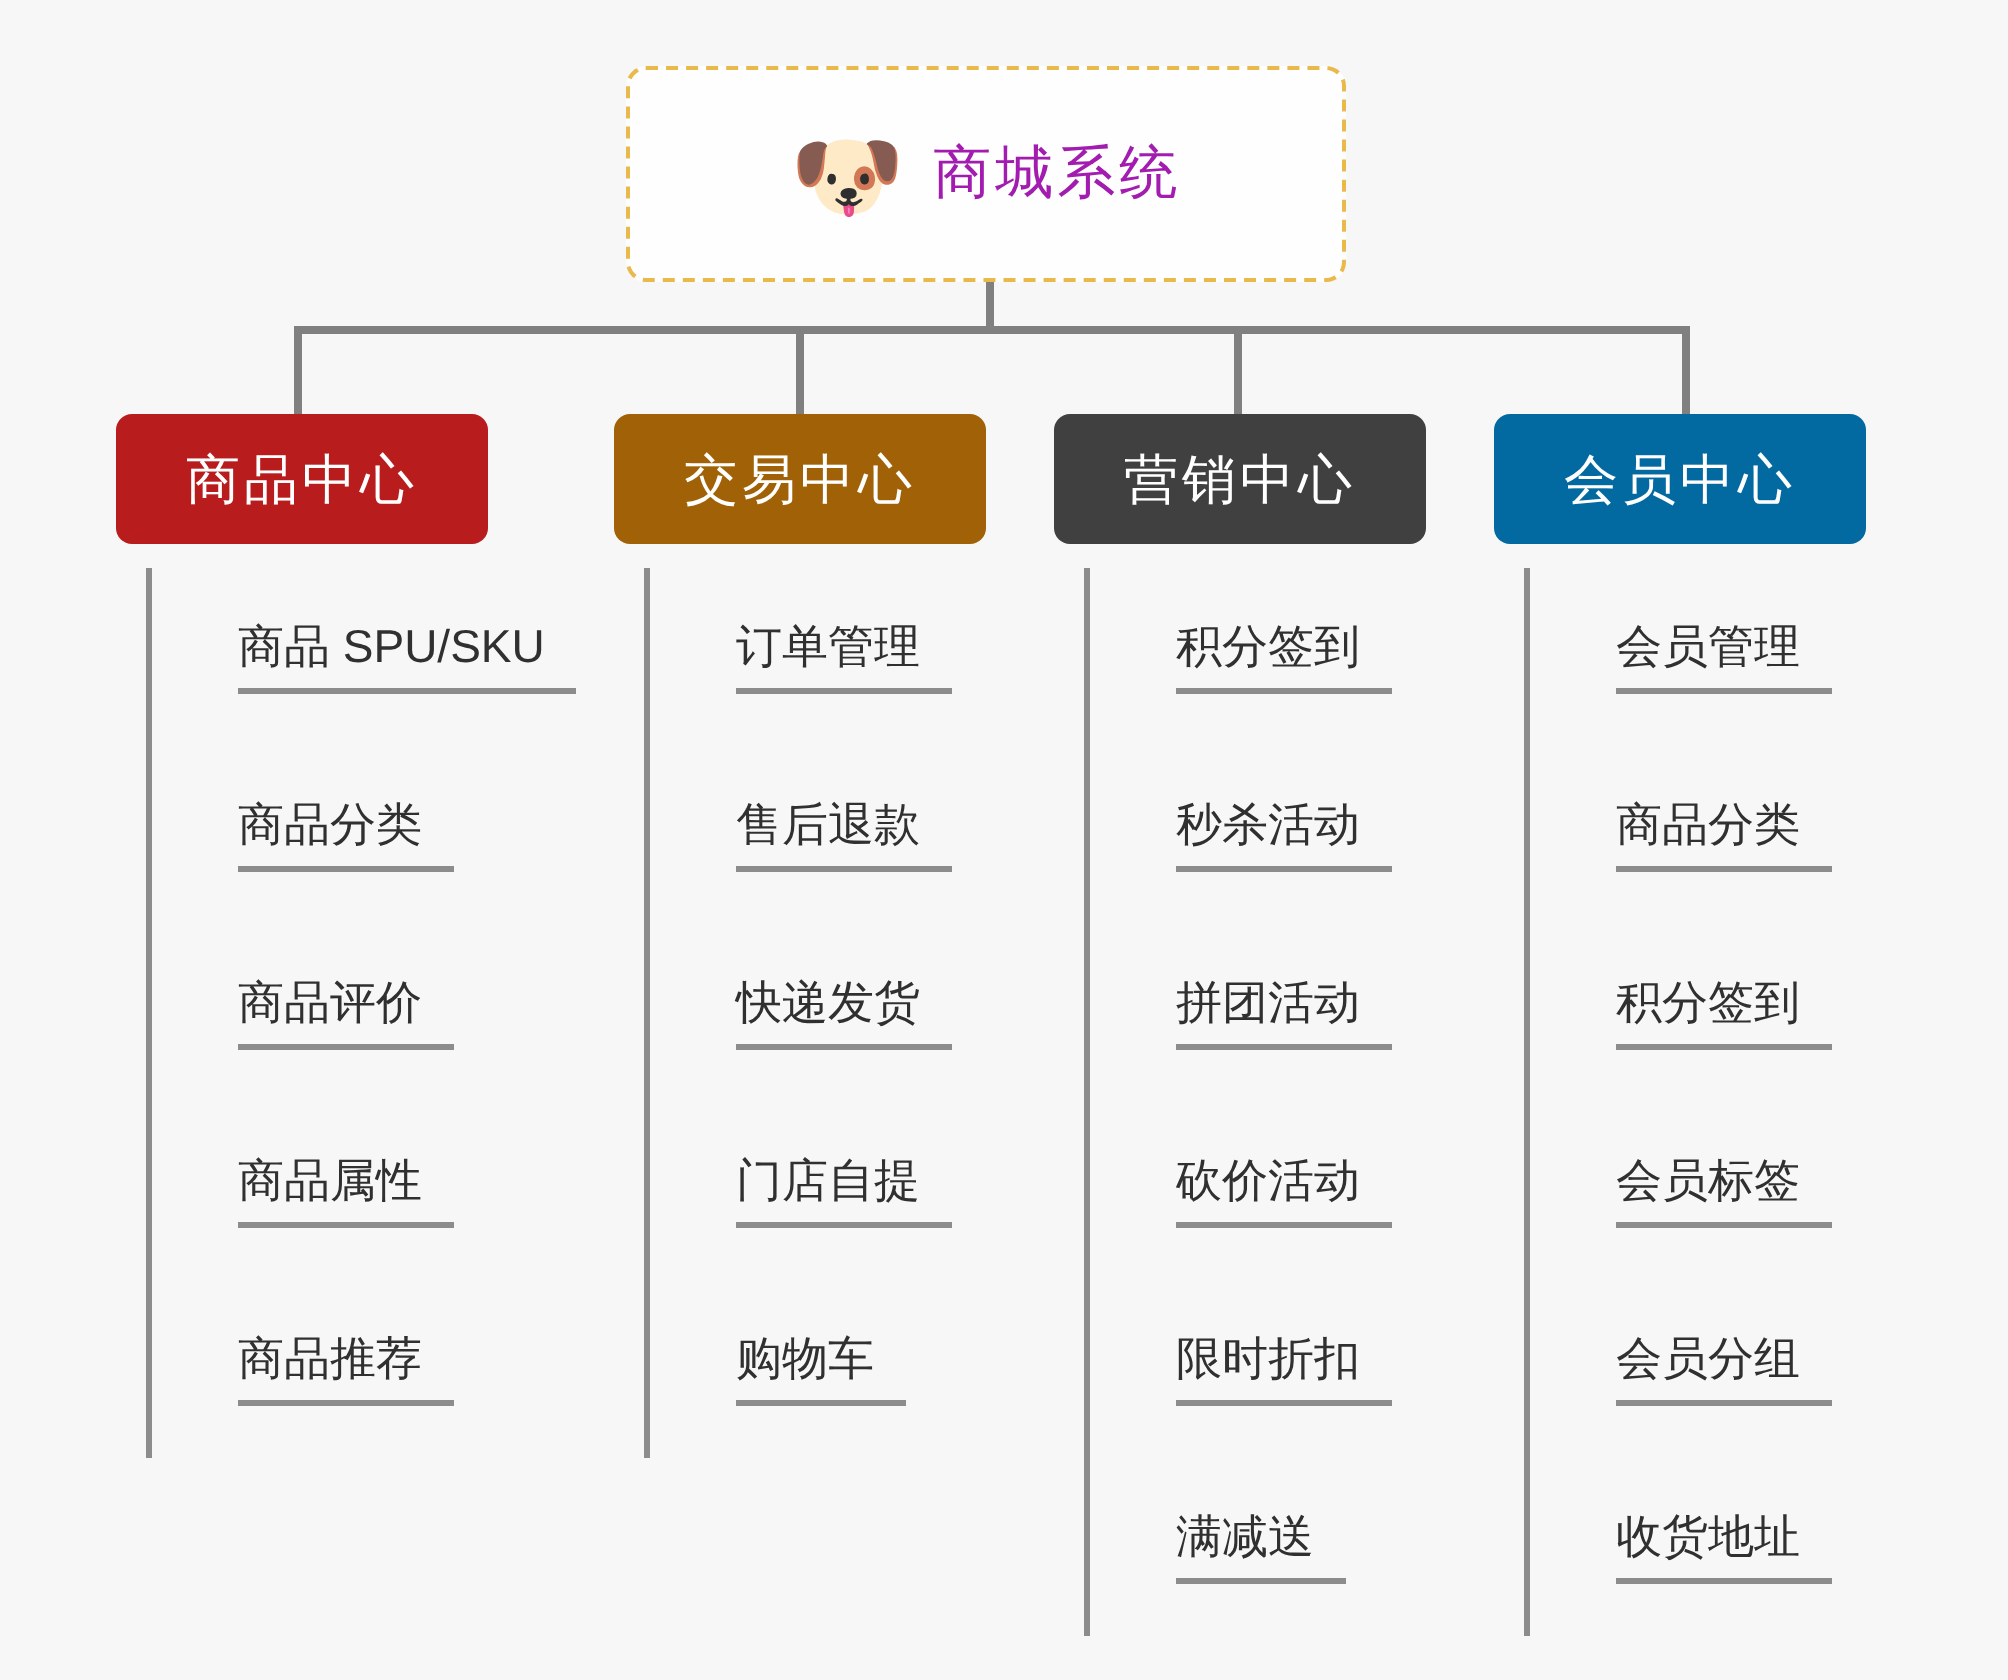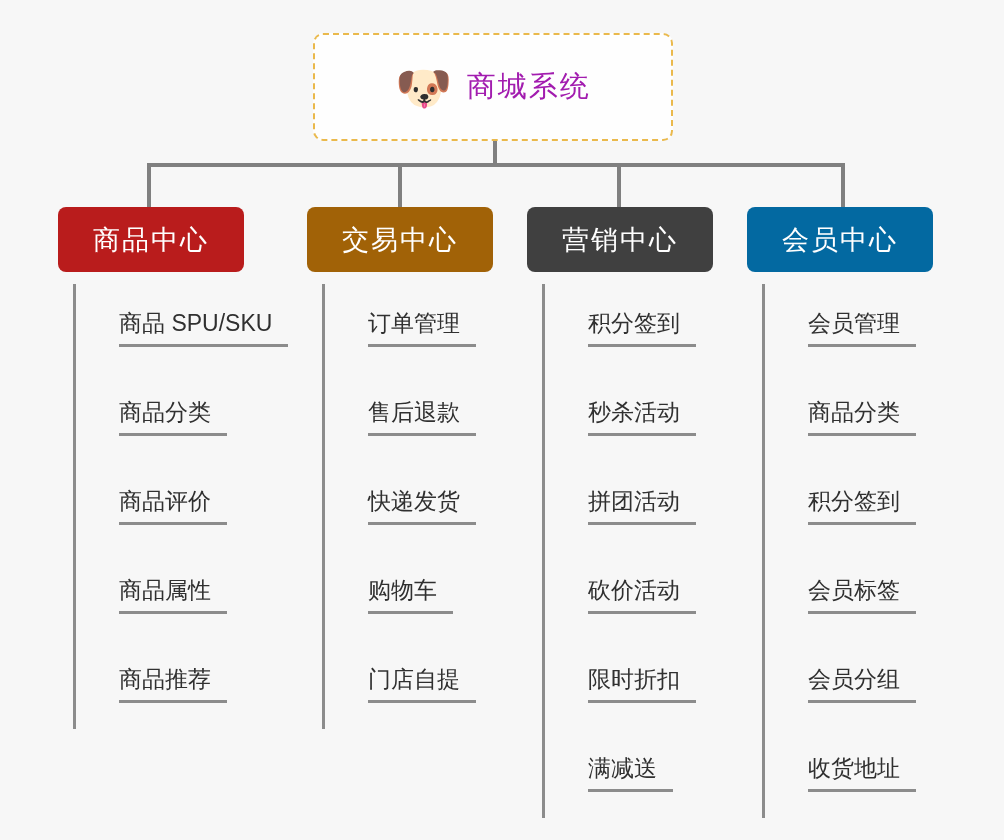--- a/index.html
+++ b/index.html
@@ -158,24 +158,24 @@
       <div class="leaf">
           <span class="leaf-label">订单管理</span>
         </div>
       <div class="leaf">
           <span class="leaf-label">售后退款</span>
         </div>
       <div class="leaf">
           <span class="leaf-label">快递发货</span>
         </div>
       <div class="leaf">
+          <span class="leaf-label">门店自提</span>
+        </div>
+      <div class="leaf">
           <span class="leaf-label">购物车</span>
-        </div>
-      <div class="leaf">
-          <span class="leaf-label">门店自提</span>
         </div>
     </div>
   </div>
 
   <div class="branch" style="left:527px;width:186px">
     <div class="branch-header" style="background:#404040">营销中心</div>
     <div class="branch-items">
       <div class="leaf">
           <span class="leaf-label">积分签到</span>
         </div>

